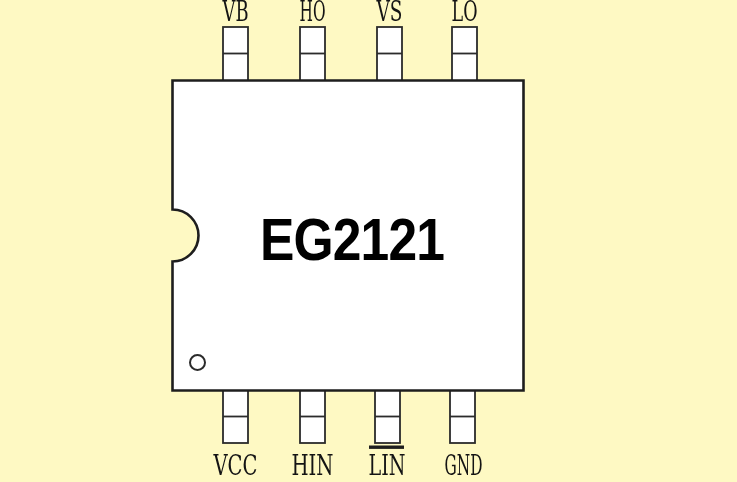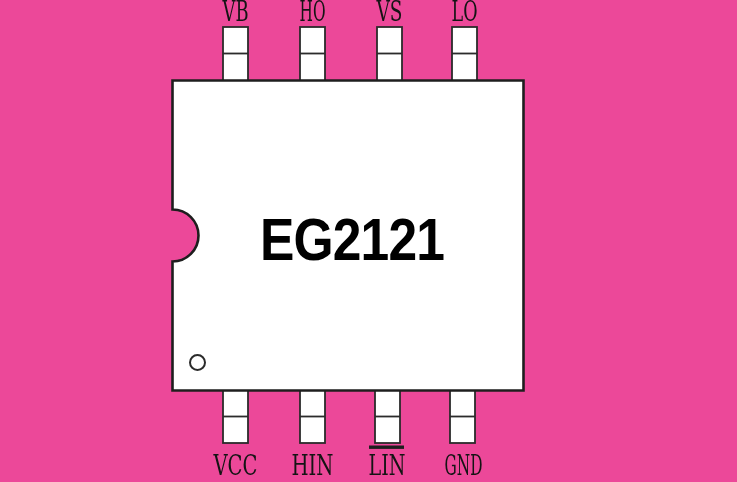--- a/index.html
+++ b/index.html
@@ -4,21 +4,21 @@
 <style>
   html, body {
     margin: 0;
     padding: 0;
     background: #ffffff;
   }
   .stage {
     position: relative;
     width: 737px;
     height: 482px;
-    background: #ec4899;
+    background: #fef9c3;
     overflow: hidden;
   }
   svg { display: block; }
   .pin-rect {
     fill: #ffffff;
     stroke: #2b2b2b;
     stroke-width: 1.8;
   }
   .pin-divider {
     stroke: #2b2b2b;

